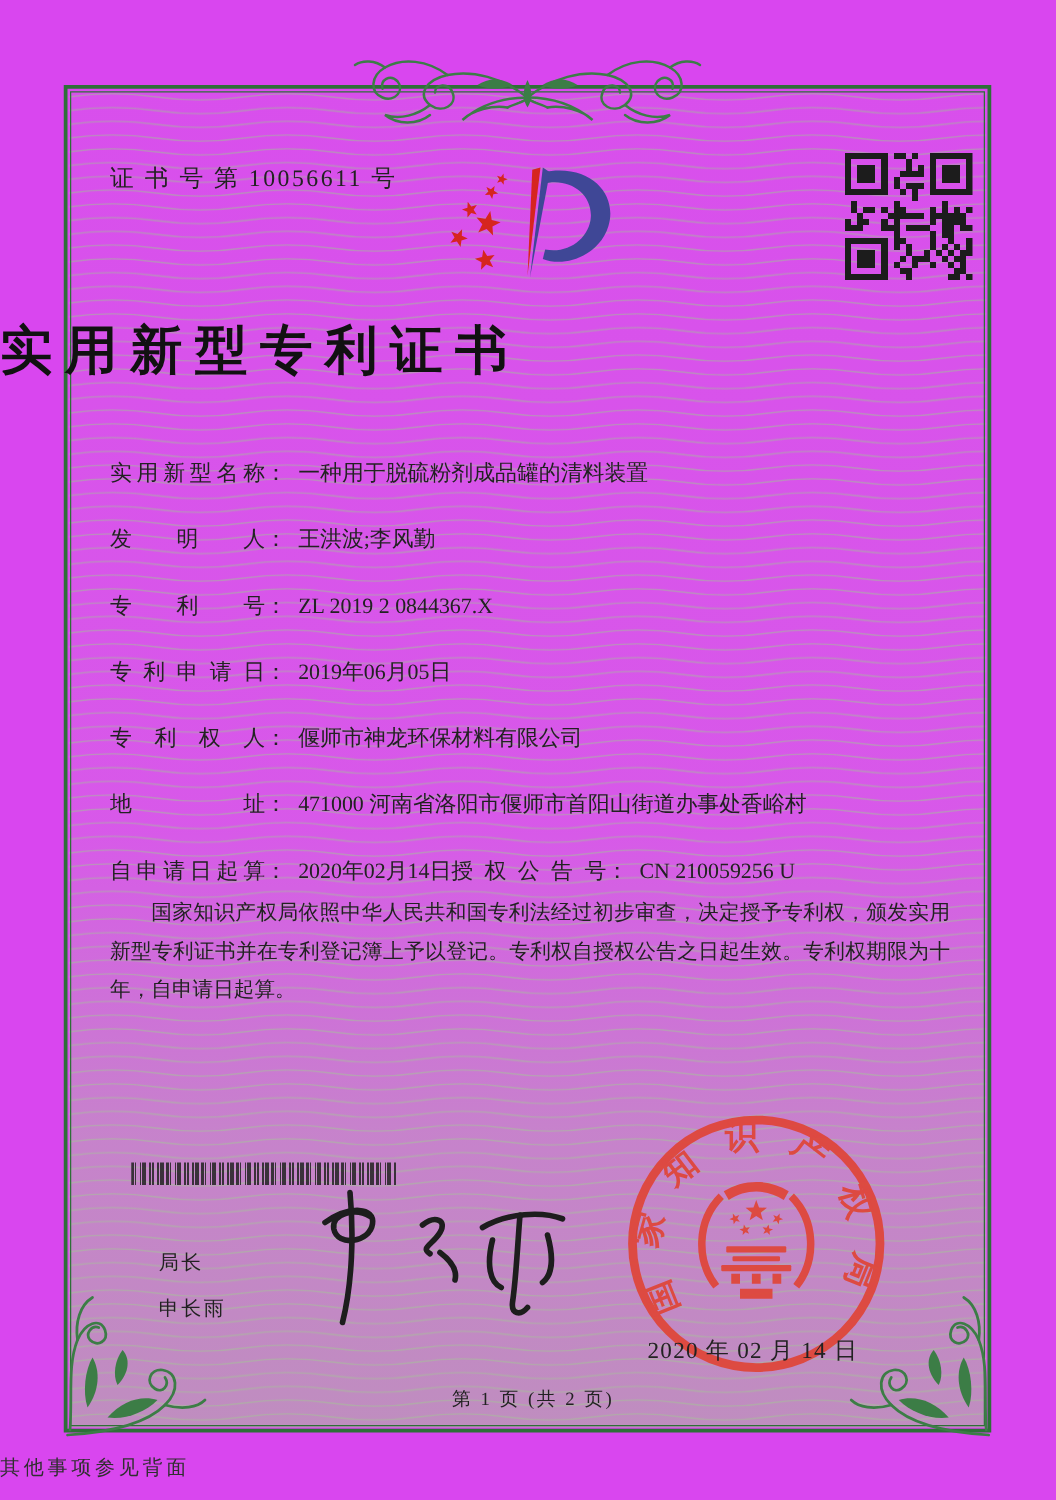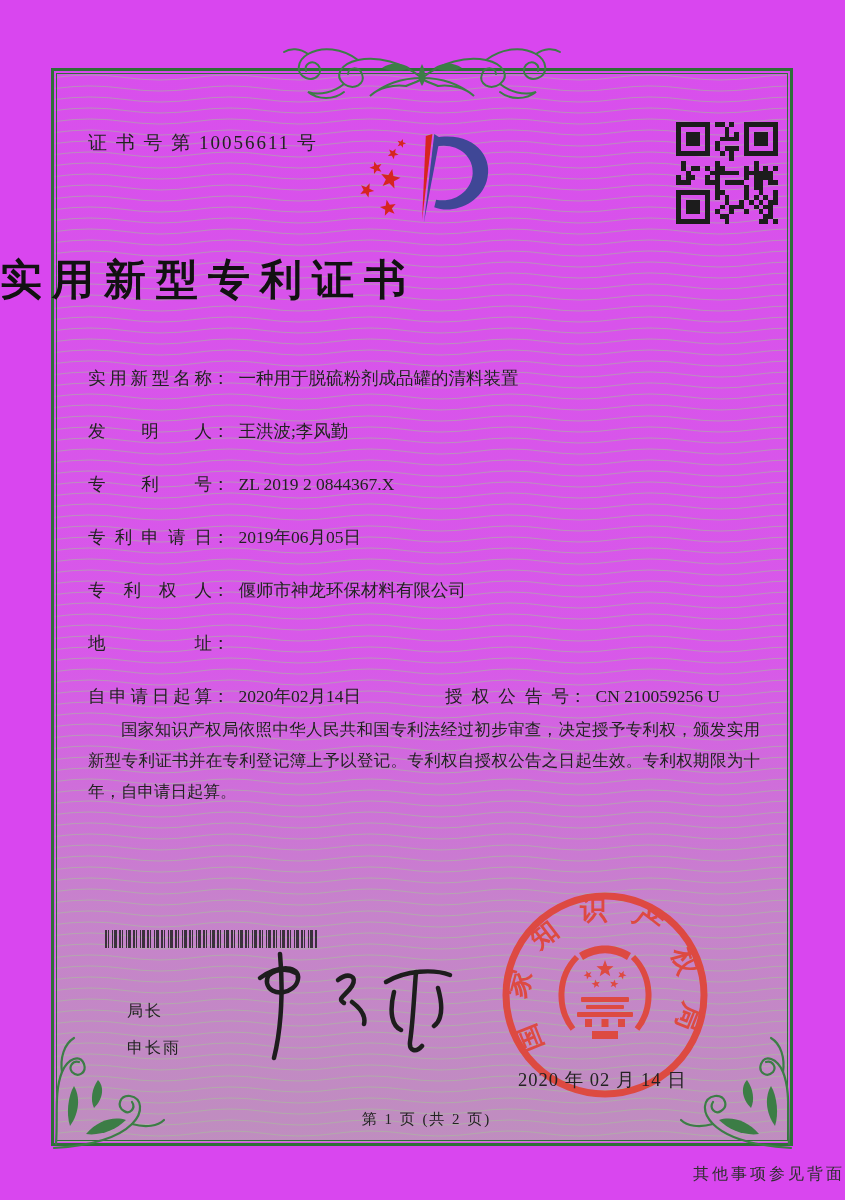--- a/index.html
+++ b/index.html
@@ -18,35 +18,35 @@
   .logo{position:absolute;left:348px;top:122px;width:150px;height:114px;}
   .qr{position:absolute;left:676px;top:122px;width:102px;height:102px;}
   .title{position:absolute;left:0;top:252px;width:100%;text-align:left;
          font-size:42px;font-weight:bold;letter-spacing:10px;color:#111;}
   
   .fields{position:absolute;left:88px;top:364px;width:680px;font-size:17.5px;}
   .frow{display:flex;line-height:29px;margin-bottom:24px;white-space:nowrap;}
   .flabel{display:inline-block;width:124px;text-align:justify;text-align-last:justify;}
   .fcolon{display:inline-block;}
   .fvalue{margin-left:9px;}
-  .pair2{margin-left:84px;display:flex;}
+  .pair2{display:flex;}
   
   .paras{position:absolute;left:88px;top:714px;width:672px;font-size:16.5px;line-height:31px;
          text-align:justify;}
   .paras p{margin:0;text-indent:2em;}
   
   .barcode{position:absolute;left:105px;top:930px;width:212px;height:18px;opacity:.85;
       background:repeating-linear-gradient(90deg,#222 0 2px,transparent 2px 3px,#222 3px 4px,
       transparent 4px 7px,#222 7px 8px,transparent 8px 9px,#222 9px 12px,transparent 12px 14px);}
   .signer{position:absolute;left:110px;top:992px;font-size:16px;line-height:37px;letter-spacing:2px;margin-left:17px;}
   .signature{position:absolute;left:238px;top:946px;width:235px;height:120px;}
   .seal{position:absolute;left:498px;top:888px;width:214px;height:214px;opacity:.92;}
   .seal-date{position:absolute;left:518px;top:1051px;font-size:18.5px;letter-spacing:1px;z-index:5;margin-top:16px;}
   .page-info{position:absolute;left:4px;top:1110px;width:100%;text-align:center;font-size:15px;letter-spacing:2px;}
-  .back-note{position:absolute;left:0;top:1164px;width:100%;text-align:right;font-size:16px;letter-spacing:3px;color:#2f2f2f;}
+  .back-note{position:absolute;left:0;top:1164px;width:100%;text-align:left;font-size:16px;letter-spacing:3px;color:#2f2f2f;}
 </style>
 </head>
 <body>
 
 <div class="page">
 
   <svg class="guilloche" width="734" height="1070">
     <defs>
       <pattern id="waves" width="140" height="11" patternUnits="userSpaceOnUse">
         <path d="M0,5.5 Q35,0.5 70,5.5 T140,5.5" fill="none" stroke="#9dbd92" stroke-width="1" opacity="0.55"></path>
@@ -261,20 +261,21 @@
       <span class="fvalue">2019年06月05日</span>
     </div>
     <div class="frow">
       <span class="flabel">专利权人</span>
         <span class="fcolon">：</span>
       <span class="fvalue">偃师市神龙环保材料有限公司</span>
     </div>
     <div class="frow">
       <span class="flabel">地址</span>
         <span class="fcolon">：</span>
+      <span class="fvalue">471000 河南省洛阳市偃师市首阳山街道办事处香峪村</span>
     </div>
     <div class="frow">
       <span class="flabel">自申请日起算</span>
         <span class="fcolon">：</span>
       <span class="fvalue">2020年02月14日</span>
       <span class="pair2">
         <span class="flabel">授权公告号</span>
           <span class="fcolon">：</span>
         <span class="fvalue">CN 210059256 U</span>
       </span>

